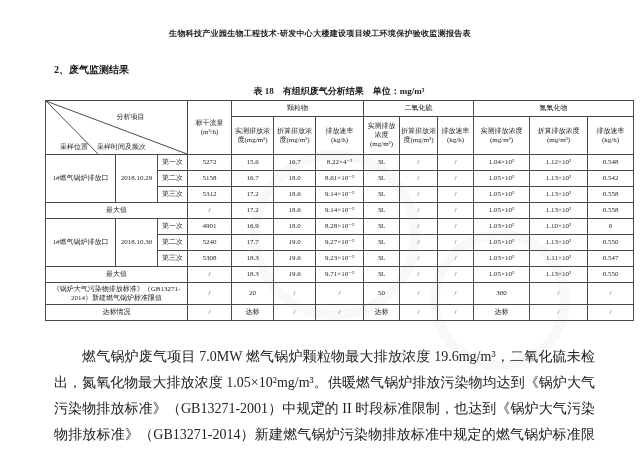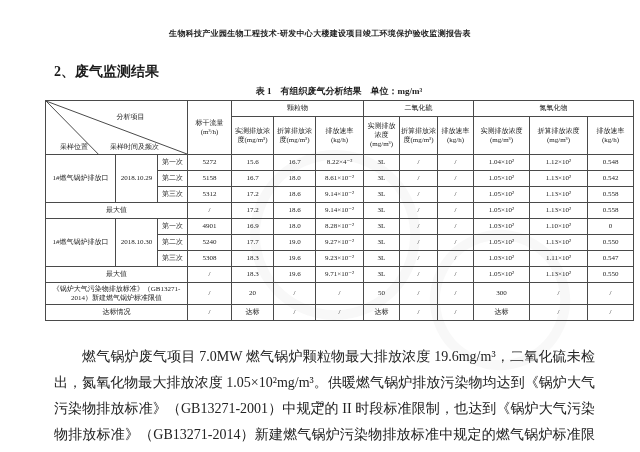--- a/index.html
+++ b/index.html
@@ -7,21 +7,21 @@
     width:640px;height:452px;position:relative;overflow:hidden;
     background:#ffffff;color:#1c1c1c;
     font-family:"Liberation Serif","DejaVu Sans",serif;
   }
   .doc-header{
     position:absolute;top:28px;left:0;width:640px;text-align:center;
     font-size:8px;font-weight:bold;letter-spacing:.3px;color:#222;
   }
   .section-title{
     position:absolute;top:63px;left:54px;
-    font-size:14px;font-weight:bold;
+    font-size:10px;font-weight:bold;
   }
   .table-caption{
     position:absolute;top:85px;left:45px;width:588px;text-align:center;
     font-size:9px;font-weight:bold;
   }
   table.monitor{
     position:absolute;top:100px;left:45px;width:588px;
     border-collapse:collapse;table-layout:fixed;
     font-size:7px;text-align:center;color:#1c1c1c;
   }
@@ -31,21 +31,21 @@
   }
   thead tr.grp th{height:15px;}
   thead tr.sub th{height:37px;}
   tbody tr{height:16px;}
   tbody tr.std{height:22px;}
   .corner{position:relative;padding:0;}
   .corner svg{position:absolute;left:0;top:0;width:100%;height:100%;}
   .corner .lbl{position:absolute;font-size:7px;white-space:nowrap;}
   .corner .lbl-analysis{left:50%;top:12px;text-align:right;}
   .corner .lbl-location{left:14px;bottom:2px;}
-  .corner .lbl-time{left:64px;bottom:2px;}
+  .corner .lbl-time{left:51px;bottom:2px;}
   .para{
     position:absolute;top:330px;left:54px;width:541px;
     font-size:14px;line-height:1.85;text-align:justify;text-indent:2em;
     color:#222;
   }
   .page-num{
     position:absolute;top:400px;left:0;width:640px;text-align:center;
     font-size:8px;
   }
   .watermark{
@@ -58,21 +58,21 @@
 </head>
 <body>
 
 <div class="watermark wm1"></div>
 <div class="watermark wm2"></div>
 
 <div class="doc-header">生物科技产业园生物工程技术-研发中心大楼建设项目竣工环境保护验收监测报告表</div>
 
 <div class="section-title">2、废气监测结果</div>
 
-<div class="table-caption">表 1　有组织废气分析结果　单位：mg/m³</div>
+<div class="table-caption">表 18　有组织废气分析结果　单位：mg/m³</div>
 
 <table class="monitor">
   <colgroup>
     <col style="width:70px">
       <col style="width:42px">
       <col style="width:30px">
     <col style="width:44px">
       <col style="width:42px">
       <col style="width:42px">
     <col style="width:48px">

